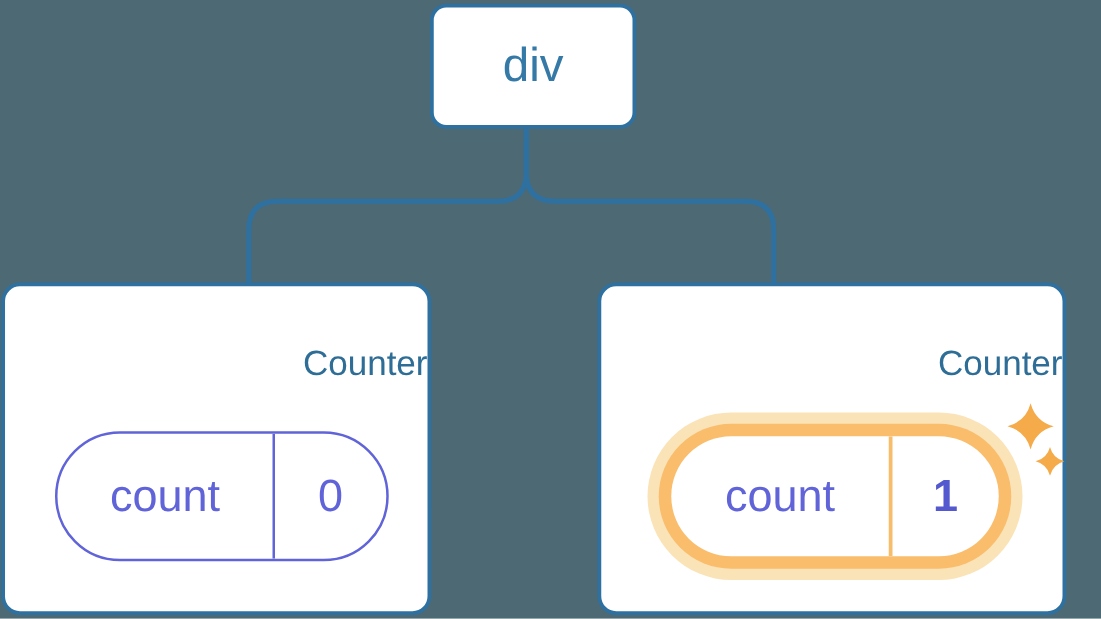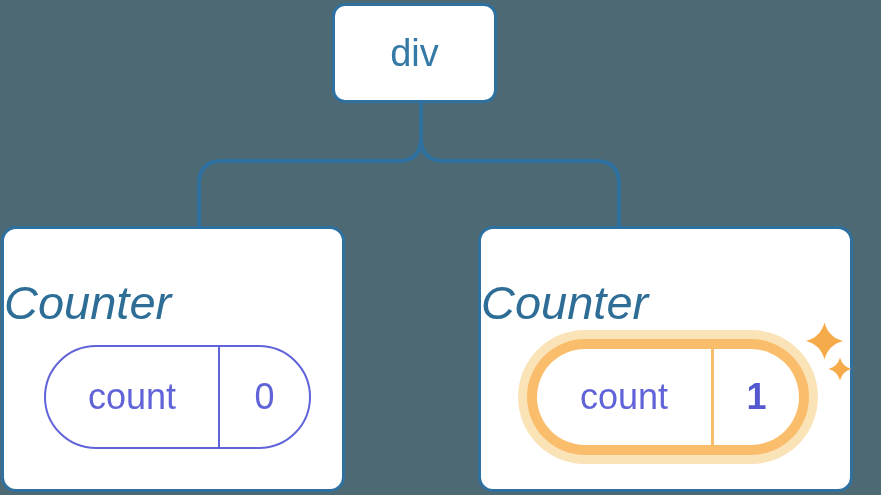--- a/index.html
+++ b/index.html
@@ -12,21 +12,21 @@
     font-family: "Liberation Sans", sans-serif;
   }
   .connector-svg {
     position: absolute;
     left: 0; top: 0;
     width: 881px; height: 495px;
     pointer-events: none;
   }
   .root-node {
     position: absolute;
-    left: 332px; top: 3px;
+    left: 344px; top: 3px;
     width: 165px; height: 100px;
     box-sizing: border-box;
     background: #ffffff;
     border: 3px solid #2e71a1;
     border-radius: 13px;
     display: flex;
     align-items: center;
     justify-content: center;
     font-size: 38px;
     font-weight: 500;
@@ -38,25 +38,24 @@
     height: 266px;
     box-sizing: border-box;
     background: #ffffff;
     border: 3px solid #2e71a1;
     border-radius: 15px;
   }
   .card-left  { left: 1px;   width: 344px; }
   .card-right { left: 478px; width: 375px; }
   .card-title {
     margin-top: 46px;
-    text-align: left;
-    font-size: 47px;
+    text-align: right;
+    font-size: 28px;
     font-weight: 500;
     color: #2e6d96;
-    font-style: italic;
   }
   
   .pill {
     position: absolute;
     left: 40px; top: 116px;
     width: 267px; height: 104px;
     box-sizing: border-box;
     border: 2px solid #6064d8;
     border-radius: 52px;
     background: #ffffff;

